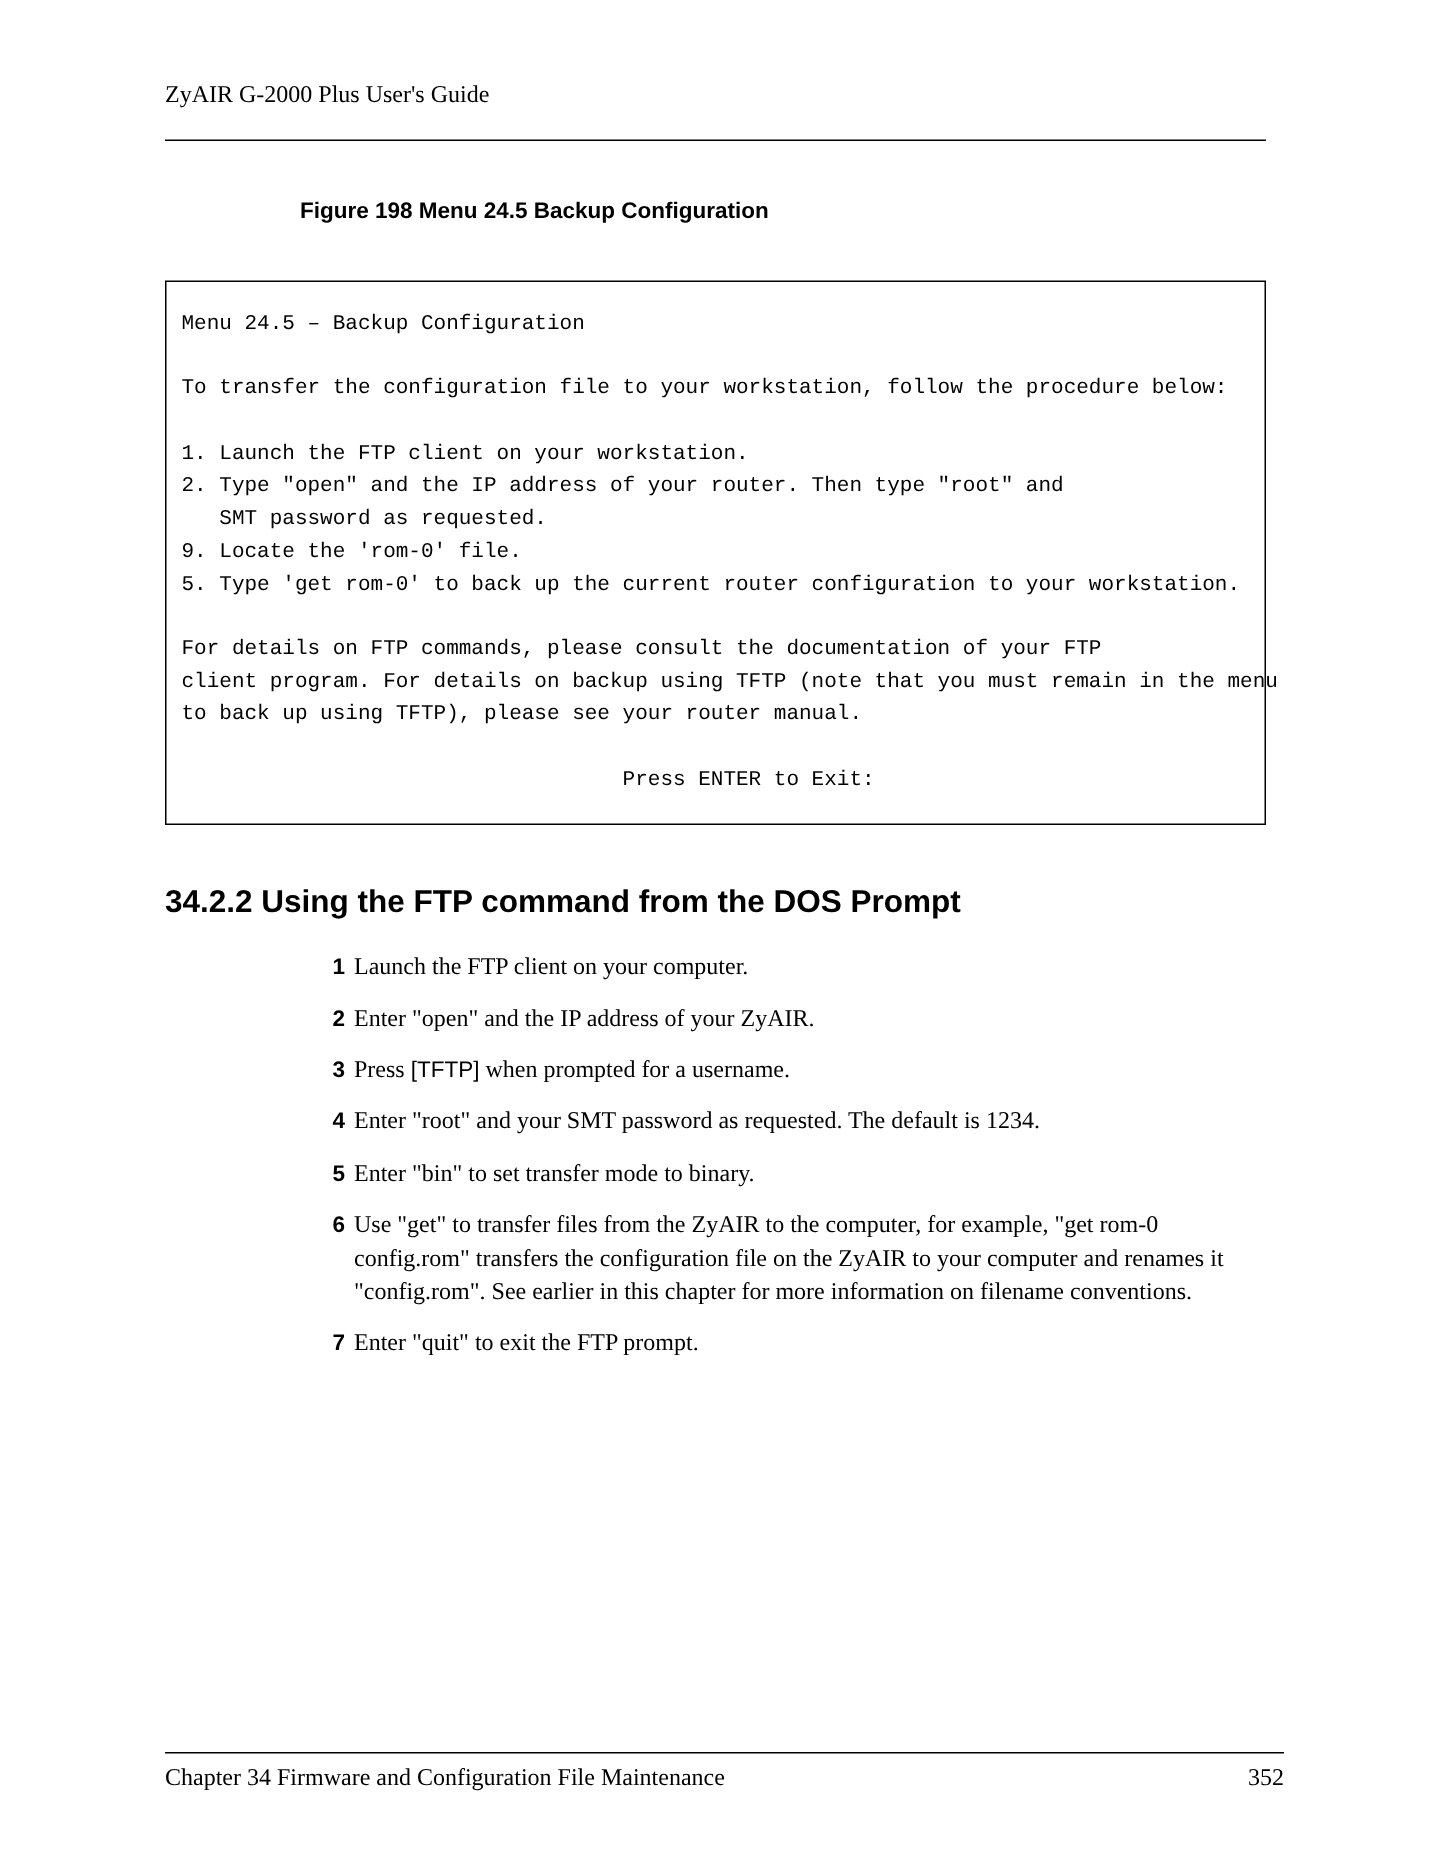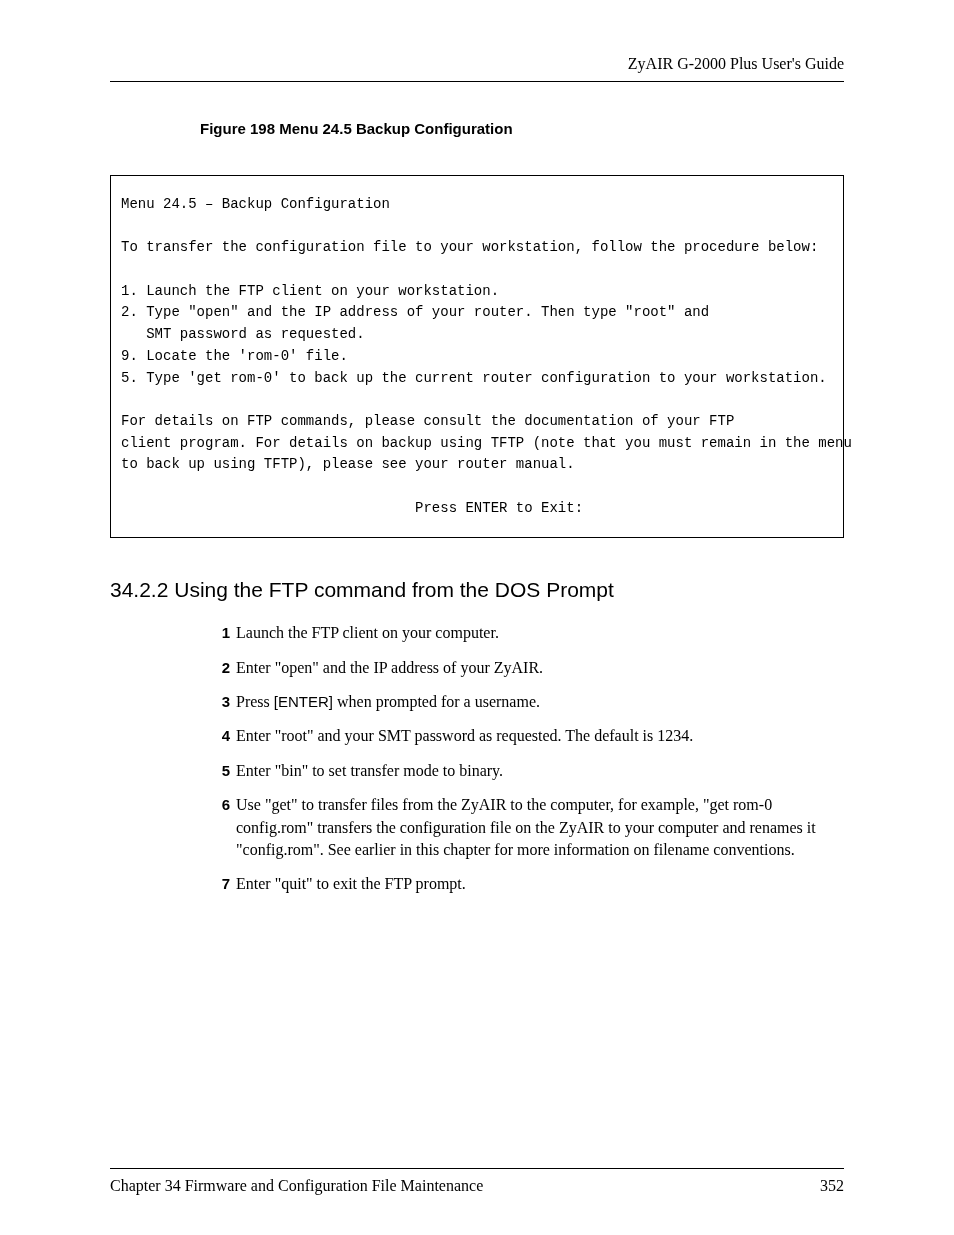--- a/index.html
+++ b/index.html
@@ -10,23 +10,22 @@
     body {
       font-family: "Times New Roman", Times, serif;
       background: #ffffff;
       color: #000000;
       width: 954px;
       height: 1235px;
       position: relative;
       padding: 55px 110px 0 110px;
     }
     .header {
-      text-align: right;
       font-size: 16px;
-      padding-bottom: 8px;
+      padding-bottom: 20px;
       border-bottom: 1.5px solid #000;
       margin-bottom: 38px;
     }
     .figure-caption {
       font-family: Arial, Helvetica, sans-serif;
       font-weight: bold;
       font-size: 15px;
       margin-left: 90px;
       margin-bottom: 38px;
     }
@@ -34,21 +33,21 @@
       border: 1px solid #000;
       padding: 18px 10px 18px 10px;
       font-family: "Courier New", Courier, monospace;
       font-size: 14px;
       line-height: 1.55;
       white-space: pre;
       margin-bottom: 40px;
     }
     .section-heading {
       font-family: Arial, Helvetica, sans-serif;
-      font-weight: normal;
+      font-weight: bold;
       font-size: 21px;
       margin-bottom: 20px;
     }
     .ordered-list {
       list-style: none;
       margin-left: 100px;
       margin-right: 10px;
     }
     .ordered-list li {
       font-size: 16px;
@@ -69,21 +68,21 @@
       flex: 1;
     }
     .enter-key {
       font-family: Arial, Helvetica, sans-serif;
       font-size: 15px;
     }
     .footer {
       position: absolute;
       bottom: 40px;
       left: 110px;
-      right: 110px;
+      right: 98px;
       border-top: 1.5px solid #000;
       padding-top: 8px;
       font-size: 16px;
       display: flex;
       justify-content: space-between;
     }
   </style>
 </head>
 <body>
 
@@ -115,21 +114,21 @@
   <li>
     <span class="list-num">1</span>
     <span class="list-text">Launch the FTP client on your computer.</span>
   </li>
   <li>
     <span class="list-num">2</span>
     <span class="list-text">Enter "open" and the IP address of your ZyAIR.</span>
   </li>
   <li>
     <span class="list-num">3</span>
-    <span class="list-text"><span>Press </span><span class="enter-key">[ENTER]</span><span> when prompted for a username.</span></span>
+    <span class="list-text"><span>Press </span><span class="enter-key">[TFTP]</span><span> when prompted for a username.</span></span>
   </li>
   <li>
     <span class="list-num">4</span>
     <span class="list-text">Enter "root" and your SMT password as requested. The default is 1234.</span>
   </li>
   <li>
     <span class="list-num">5</span>
     <span class="list-text">Enter "bin" to set transfer mode to binary.</span>
   </li>
   <li>

